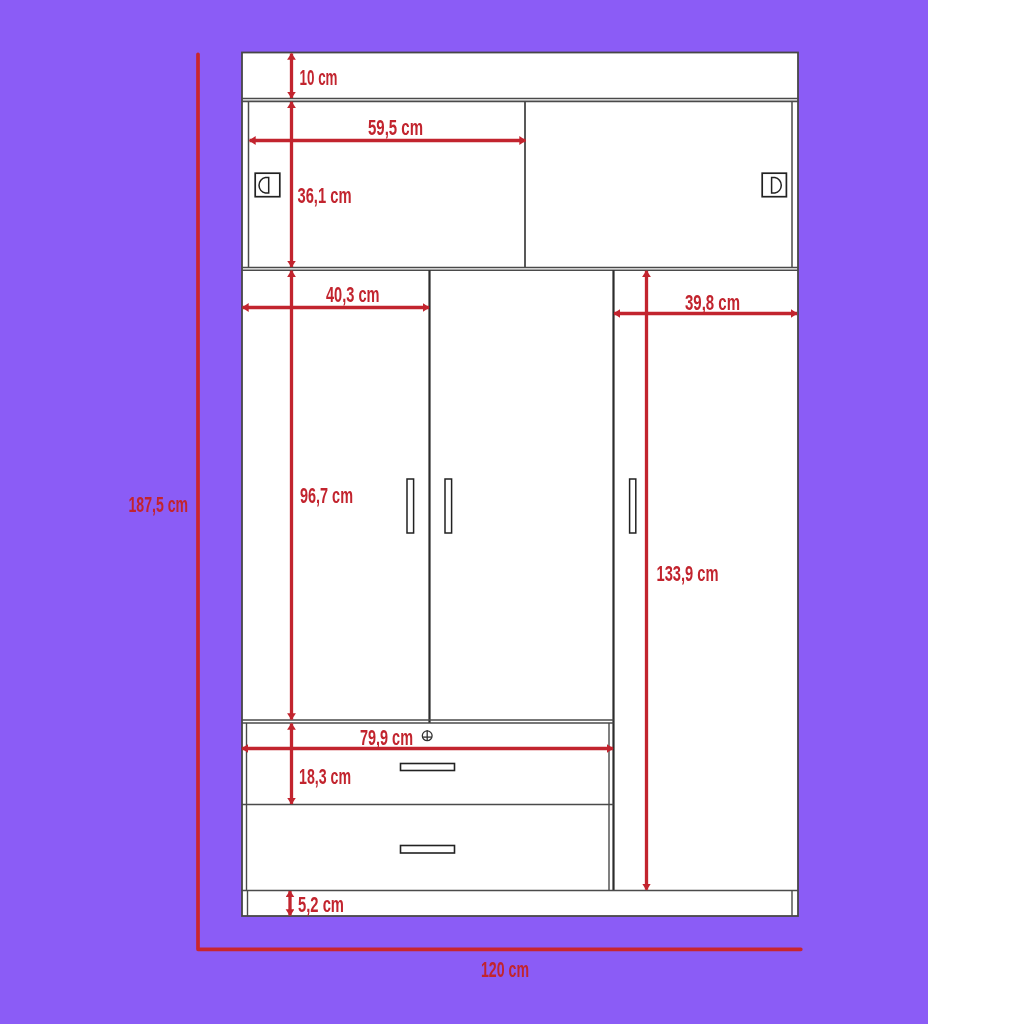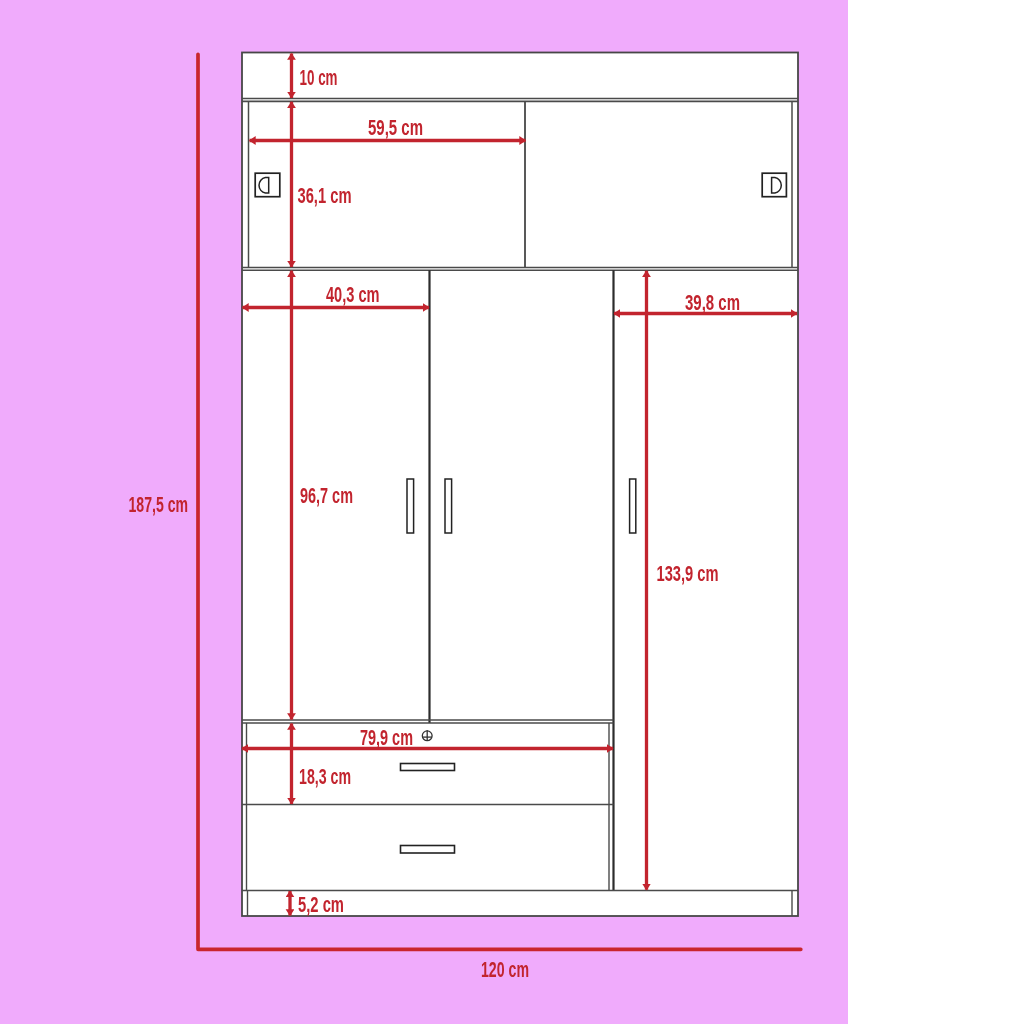--- a/index.html
+++ b/index.html
@@ -1,16 +1,16 @@
 <!DOCTYPE html>
 <html><head>
 <meta charset="utf-8">
 <style>
   html,body{margin:0;padding:0;background:#ffffff;}
-  .wrap{width:848px;height:1024px;position:relative;overflow:hidden;background:#f0abfc;}
+  .wrap{width:928px;height:1024px;position:relative;overflow:hidden;background:#8b5cf6;}
   svg{display:block;}
   text{font-family:"Liberation Sans", sans-serif;font-weight:bold;fill:#c2242e;}
 </style>
 </head>
 <body>
 <div class="wrap">
 <svg width="1024" height="1024" viewBox="0 0 1024 1024">
 <defs>
 <marker id="ah" markerWidth="10" markerHeight="10" refX="6.2" refY="4.4" orient="auto-start-reverse" markerUnits="userSpaceOnUse">
   <path d="M0,0 L6.8,4.4 L0,8.8 Z" fill="#c2242e"></path>

